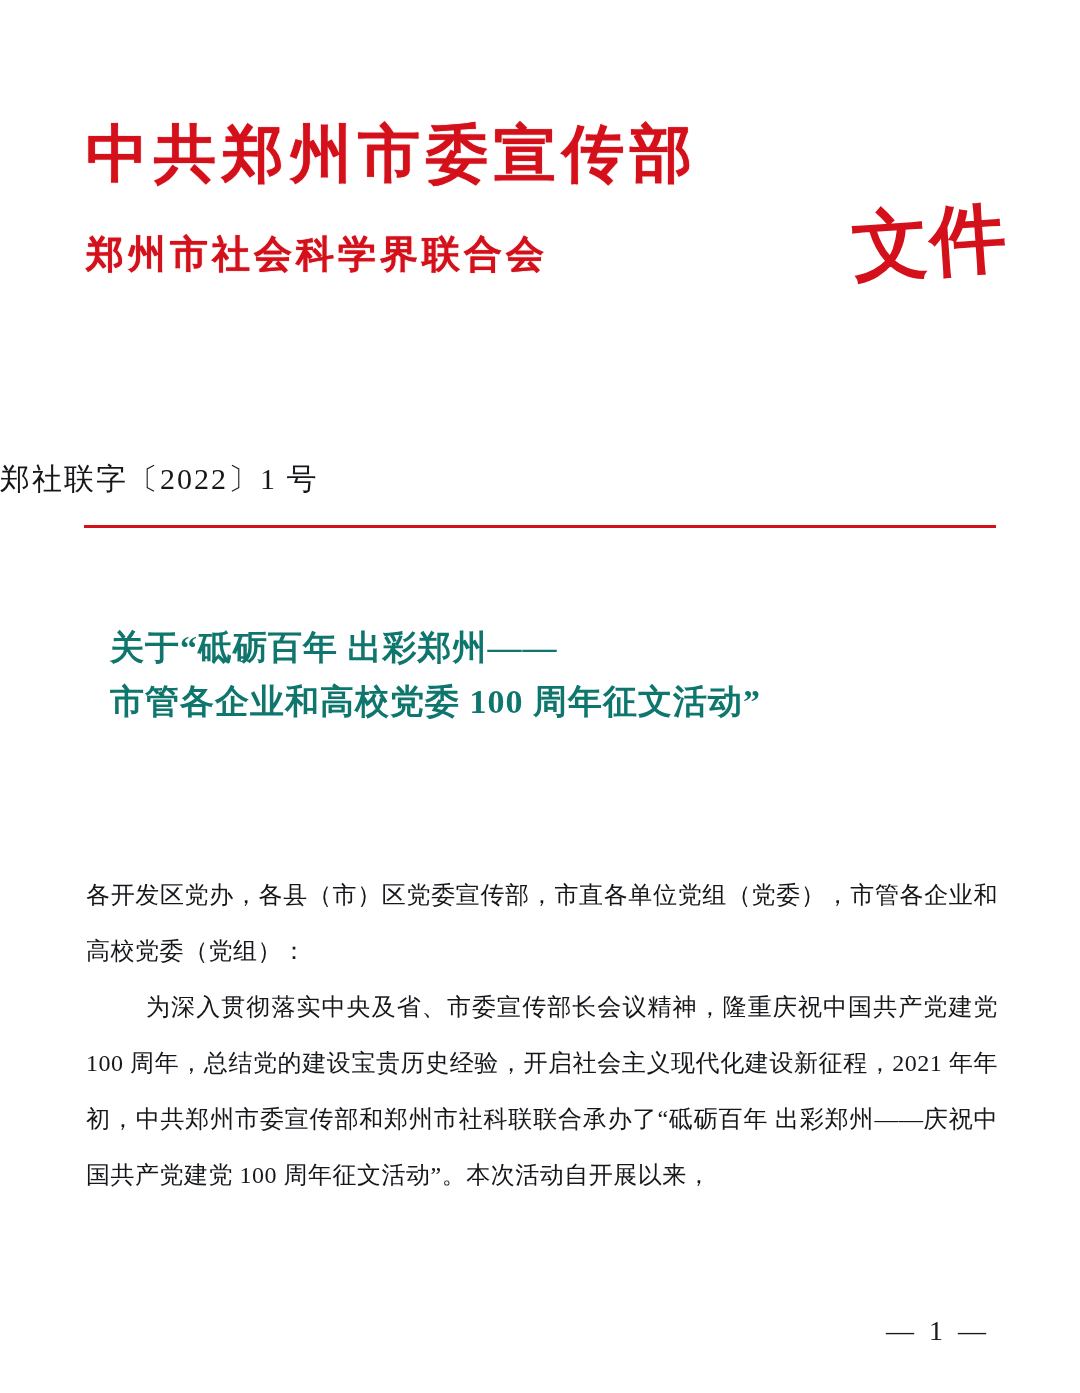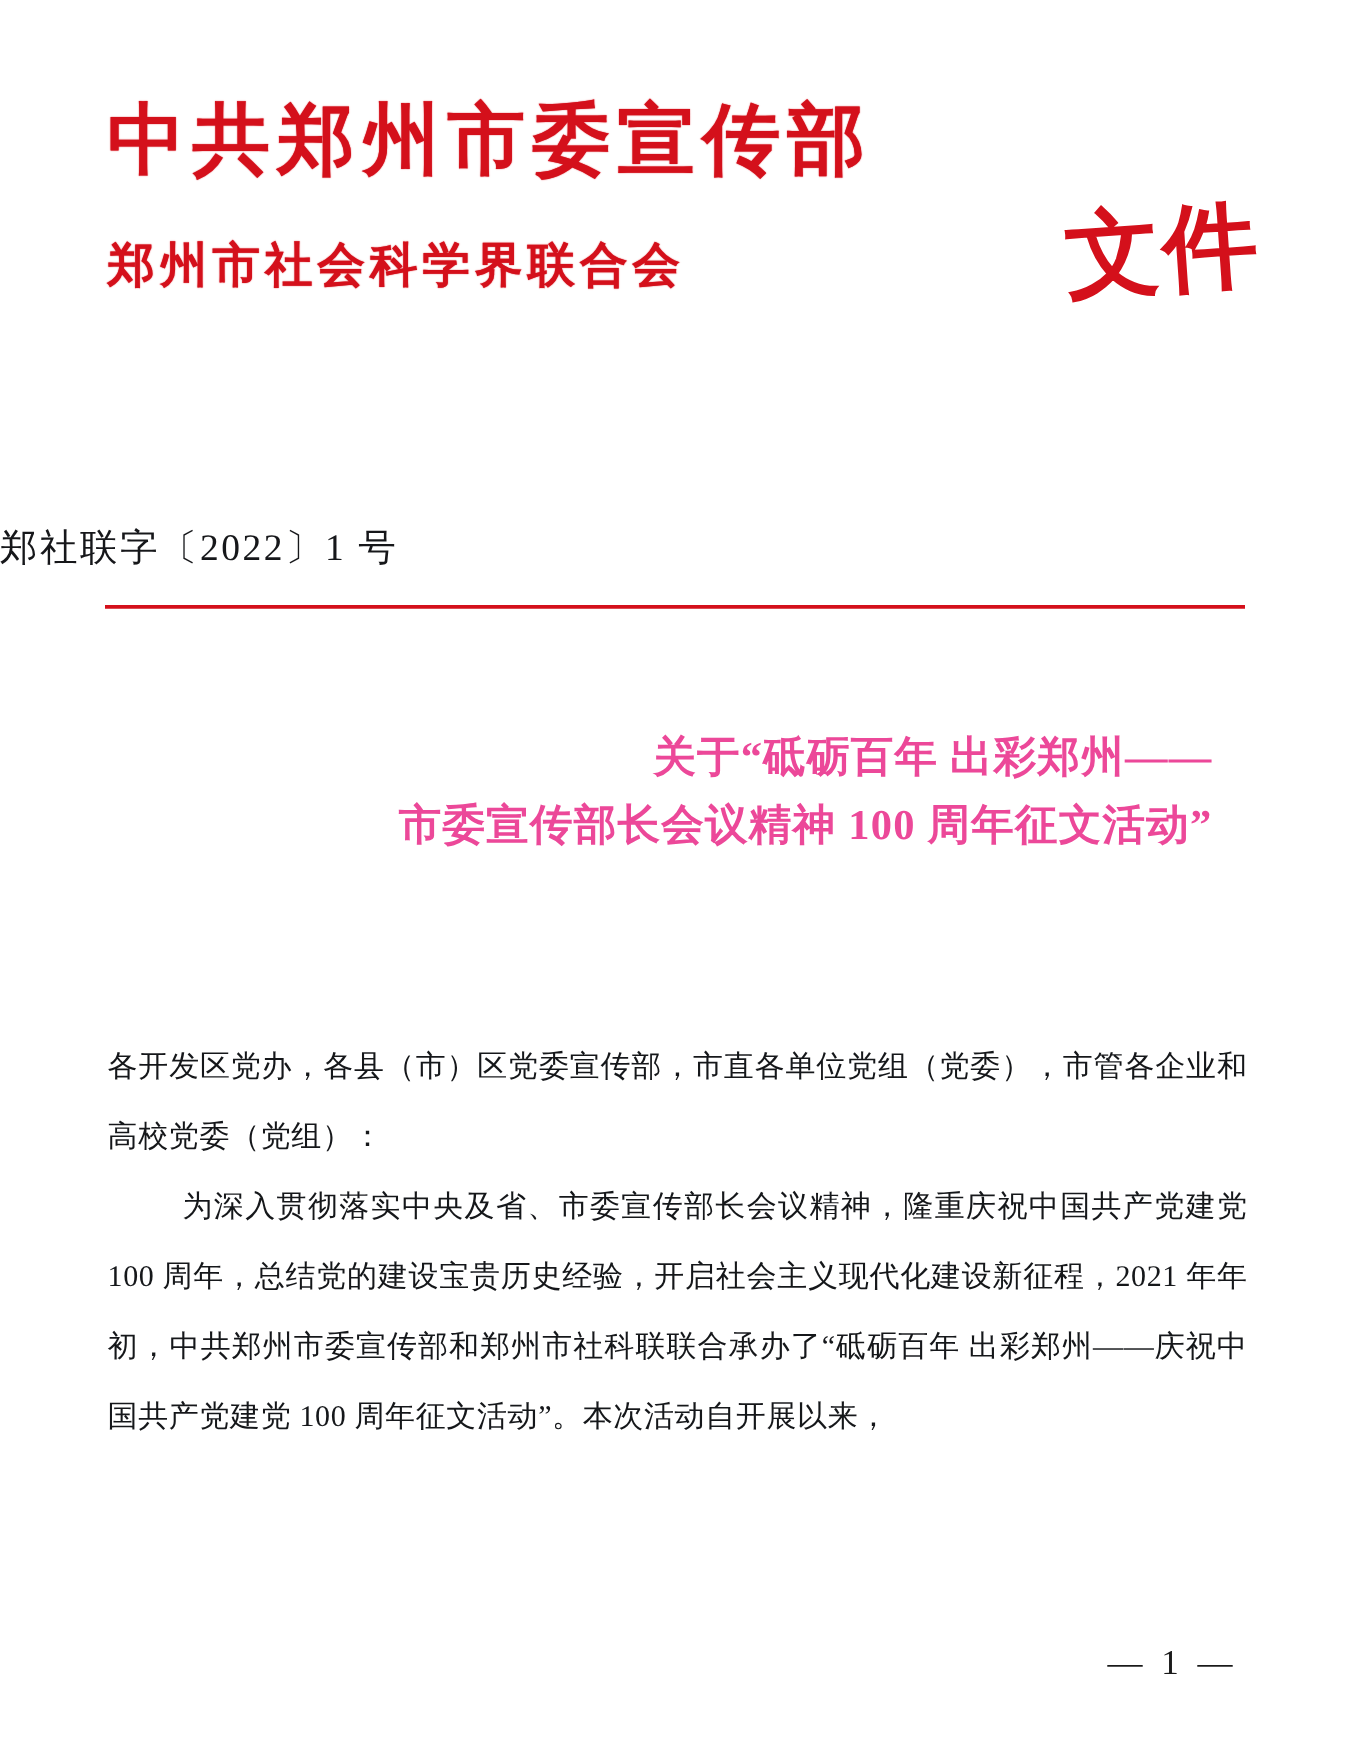--- a/index.html
+++ b/index.html
@@ -13,20 +13,21 @@
     position: relative;
     font-family: "Liberation Serif", "DejaVu Serif", serif;
     color: #1a1a1a;
     overflow: hidden;
   }
 
   .page {
     position: absolute;
     inset: 0;
     padding: 0;
+    margin-top: 41px;
   }
 
   
   .letterhead {
     position: absolute;
     top: 70px;
     left: 0;
     right: 0;
     height: 230px;
   }
@@ -89,26 +90,26 @@
     height: 3px;
     background: #d4101b;
   }
 
   
   .title-block {
     position: absolute;
     top: 580px;
     left: 110px;
     width: 860px;
-    text-align: right;
+    text-align: left;
     font-weight: 700;
     font-size: 34px;
     line-height: 54px;
     letter-spacing: 1px;
-    color: #ec4899;
+    color: #0f766e;
   }
   .title-block .tl {
     display: block;
     white-space: nowrap;
   }
 
   
   .body-block {
     position: absolute;
     top: 826px;
@@ -150,21 +151,21 @@
     </div>
     <div class="lh-wenjian">文件</div>
   </div>
 
   <div class="docnum">郑社联字〔2022〕1 号</div>
 
   <div class="red-rule"></div>
 
   <div class="title-block">
     <span class="tl">关于“砥砺百年  出彩郑州——</span>
-    <span class="tl">市委宣传部长会议精神 100 周年征文活动”</span>
+    <span class="tl">市管各企业和高校党委 100 周年征文活动”</span>
   </div>
 
   <div class="body-block">
     <p>各开发区党办，各县（市）区党委宣传部，市直各单位党组（党委），市管各企业和高校党委（党组）：</p>
     <p class="p-indent">为深入贯彻落实中央及省、市委宣传部长会议精神，隆重庆祝中国共产党建党 100 周年，总结党的建设宝贵历史经验，开启社会主义现代化建设新征程，2021 年年初，中共郑州市委宣传部和郑州市社科联联合承办了“砥砺百年  出彩郑州——庆祝中国共产党建党 100 周年征文活动”。本次活动自开展以来，</p>
   </div>
 
   <div class="page-number">— 1 —</div>
 
 </div>

